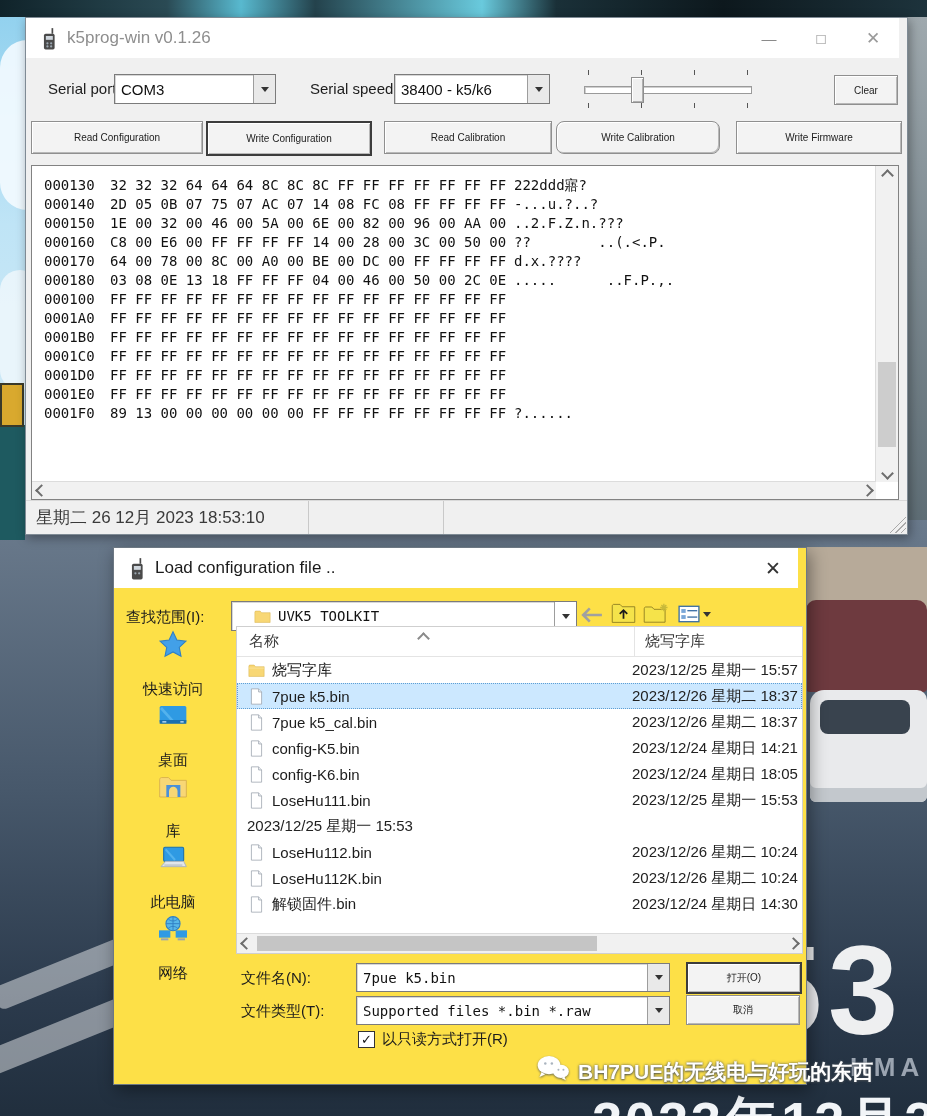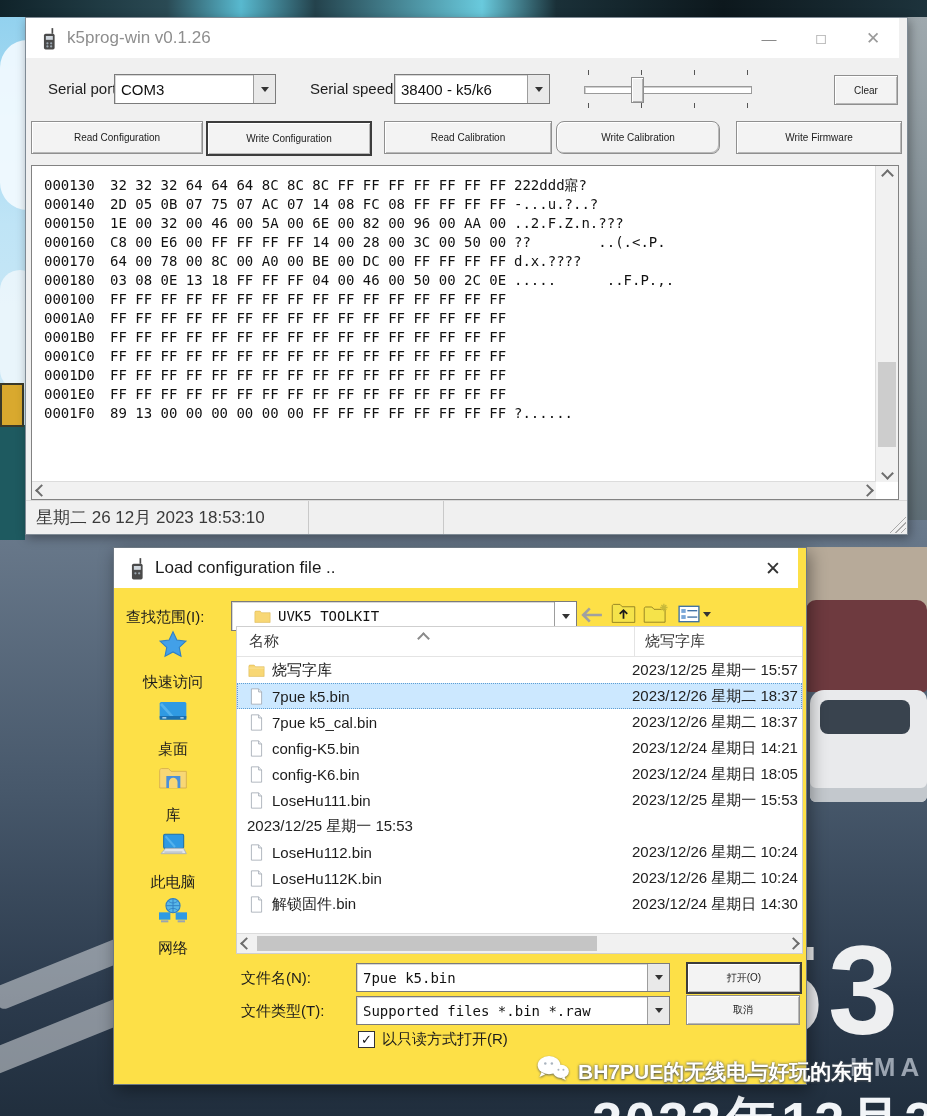--- a/index.html
+++ b/index.html
@@ -90,21 +90,21 @@
   
   .dialog{position:absolute;left:113px;top:547px;width:692px;height:536px;background:#fde047;
           border:1px solid #6d7883;box-shadow:3px 5px 16px rgba(0,0,0,.4);z-index:3;}
   .dialog .titlebar{height:40px;}
   .dialog .title{color:#1b1b1b;}
   .dlg-close{margin-left:auto;width:50px;height:100%;display:flex;align-items:center;justify-content:center;font-size:19px;color:#333;}
 
   .lookin-combo{position:absolute;left:117px;top:53px;width:328px;height:28px;padding-left:16px;}
   .lookin-combo .val{gap:7px;}
   .tb-icon{position:absolute;display:flex;align-items:center;justify-content:center;}
-  .sb-item{display:flex;flex-direction:column;align-items:center;gap:11px;text-align:right;}
+  .sb-item{display:flex;flex-direction:column;align-items:center;gap:18px;text-align:right;}
   .sb-icon{width:36px;height:34px;display:flex;align-items:center;justify-content:center;}
   .sb-icon svg{width:34px;height:32px;}
   .sb-label{font-size:15px;color:#1c1c1c;}
   .dlg-sidebar{position:absolute;left:0;top:78px;width:118px;height:330px;display:flex;flex-direction:column;justify-content:space-between;padding:2px 0;}
 
   .file-list{position:absolute;left:122px;top:78px;width:565px;height:326px;background:#fff;border:1px solid #cfcfcf;}
   .fl-header{position:absolute;left:0;top:0;right:0;height:29px;border-bottom:1px solid #e4e4e4;display:flex;font-size:15px;color:#3a3a3a;}
   .fl-header .hn{width:385px;display:flex;align-items:center;padding-left:12px;border-right:1px solid #e4e4e4;}
   .fl-header .hd{flex:1;display:flex;align-items:center;padding-left:10px;}
   .sort-caret{position:absolute;left:182px;top:2px;}

